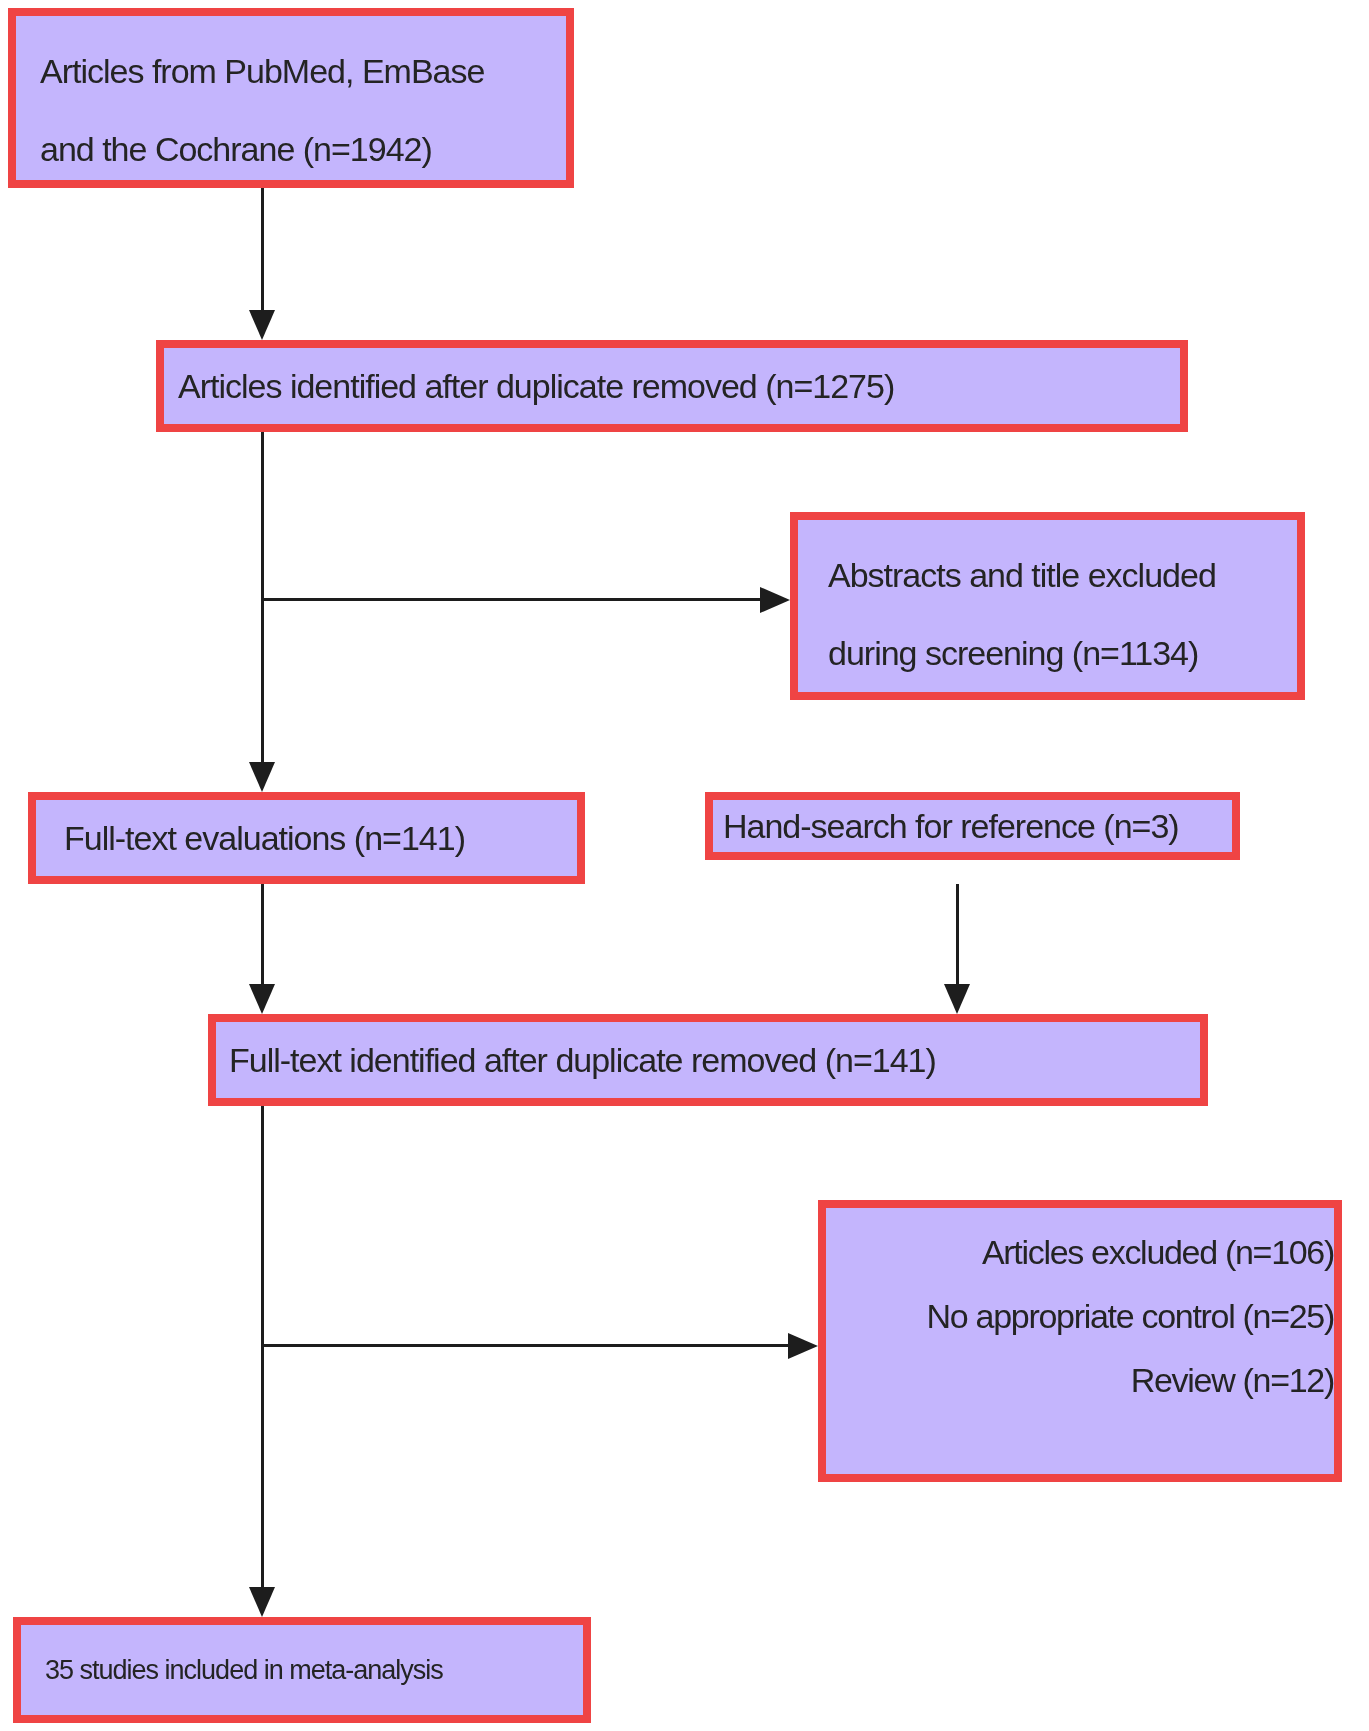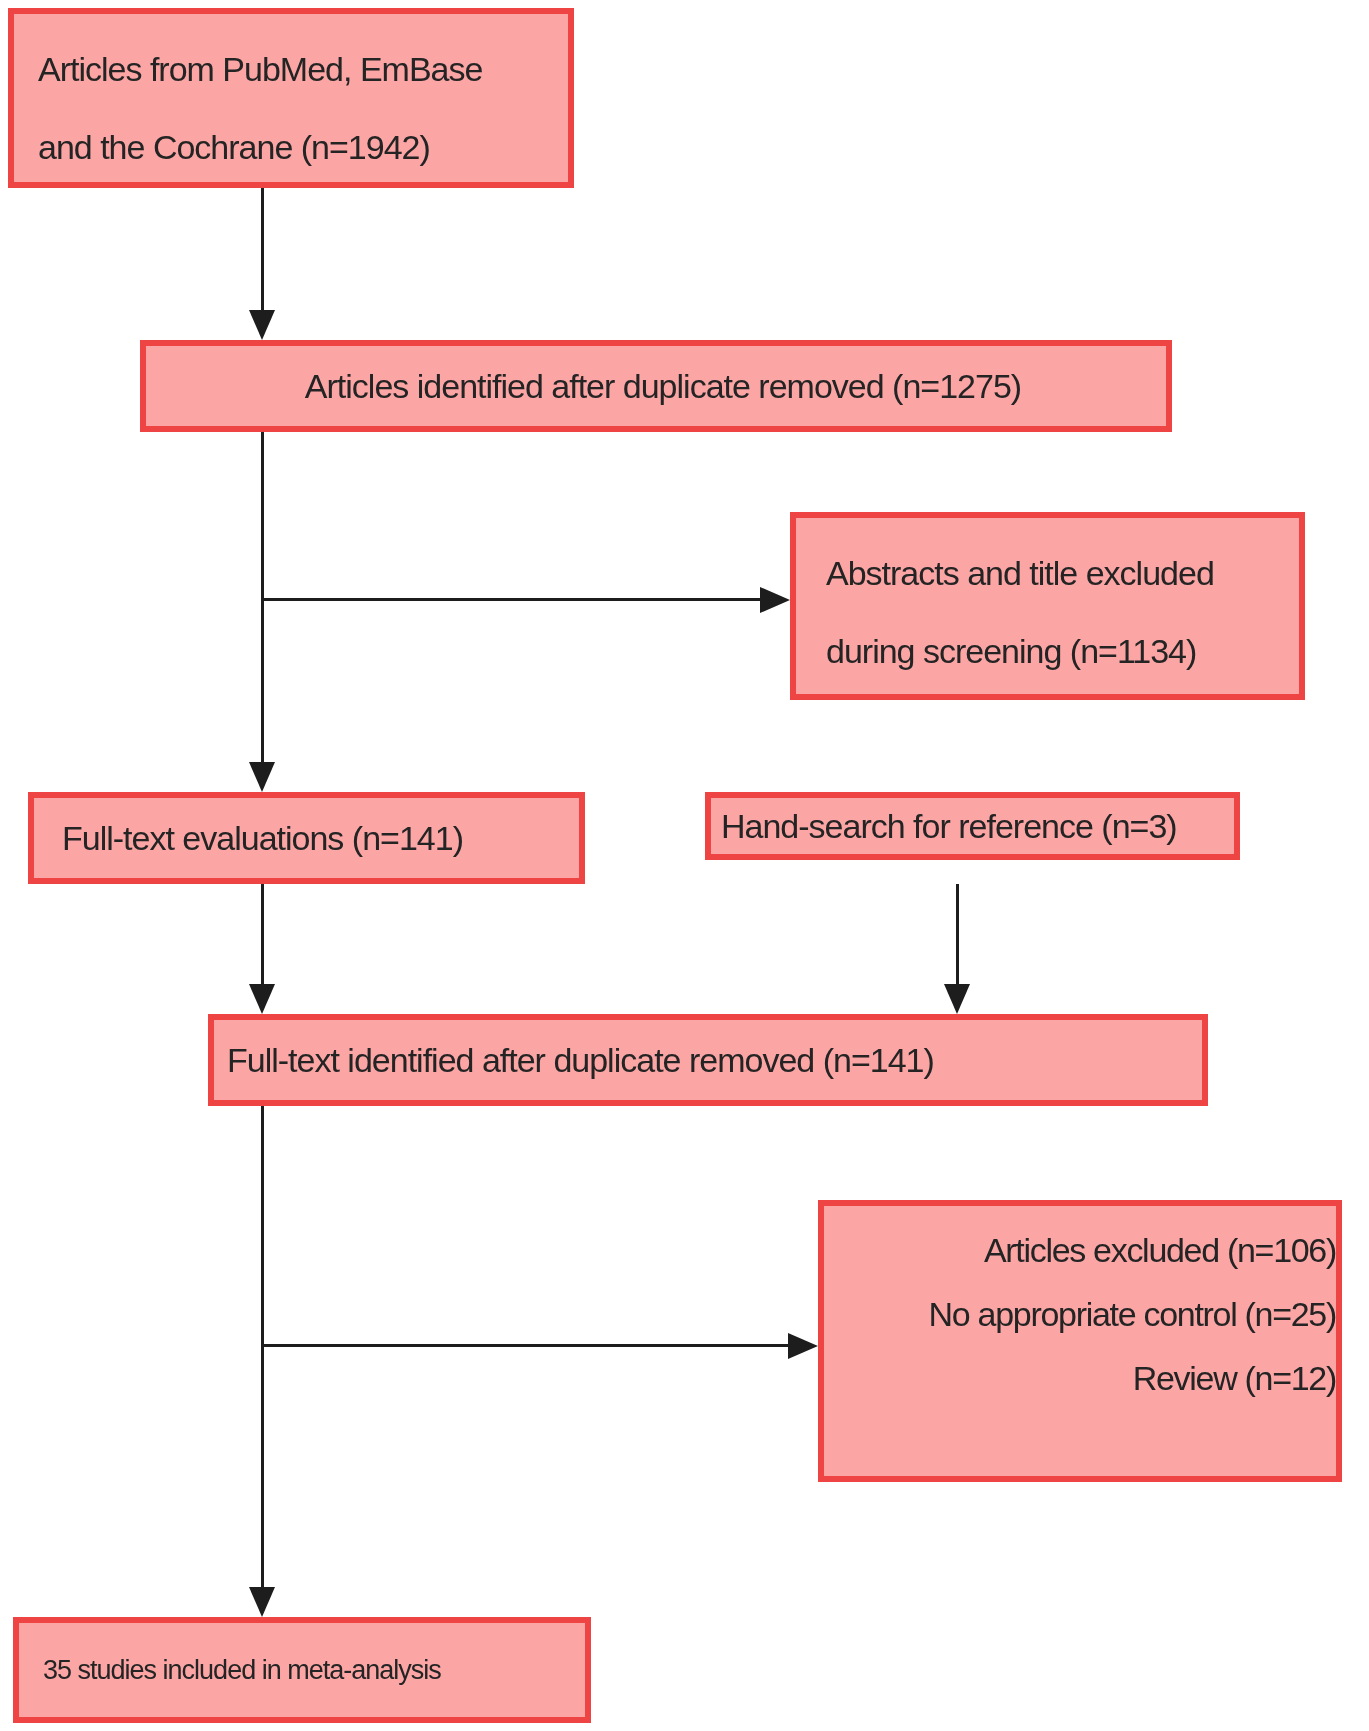--- a/index.html
+++ b/index.html
@@ -7,31 +7,31 @@
     position:relative;
     width:1369px;height:1731px;
     background:#ffffff;
     font-family:"Liberation Sans", sans-serif;
     color:#242424;
     overflow:hidden;
   }
   .box{
     position:absolute;
     box-sizing:border-box;
-    border:6px solid #ef4444;
-    background:#fca5a5;
+    border:8px solid #ef4444;
+    background:#c4b5fd;
     font-size:34px;
     letter-spacing:-1px;
   }
   .box .line{white-space:nowrap;}
   .single{display:flex;flex-direction:column;justify-content:center;}
   
   #b1{left:8px;top:8px;width:566px;height:180px;padding-top:16px;}
   #b1 .line{line-height:78px;padding-left:24px;}
-  #b2{left:140px;top:340px;width:1032px;height:92px;text-align:center;}
+  #b2{left:156px;top:340px;width:1032px;height:92px;}
   #b2 .line{padding-left:14px;}
   #b3{left:790px;top:512px;width:515px;height:188px;padding-top:16px;}
   #b3 .line{line-height:78px;padding-left:30px;}
   #b4{left:28px;top:792px;width:557px;height:92px;}
   #b4 .line{padding-left:28px;}
   #b5{left:705px;top:792px;width:535px;height:68px;}
   #b5 .line{padding-left:10px;}
   #b6{left:208px;top:1014px;width:1000px;height:92px;}
   #b6 .line{padding-left:13px;}
   #b7{left:818px;top:1200px;width:524px;height:282px;padding-top:12px;letter-spacing:-1.3px;}

